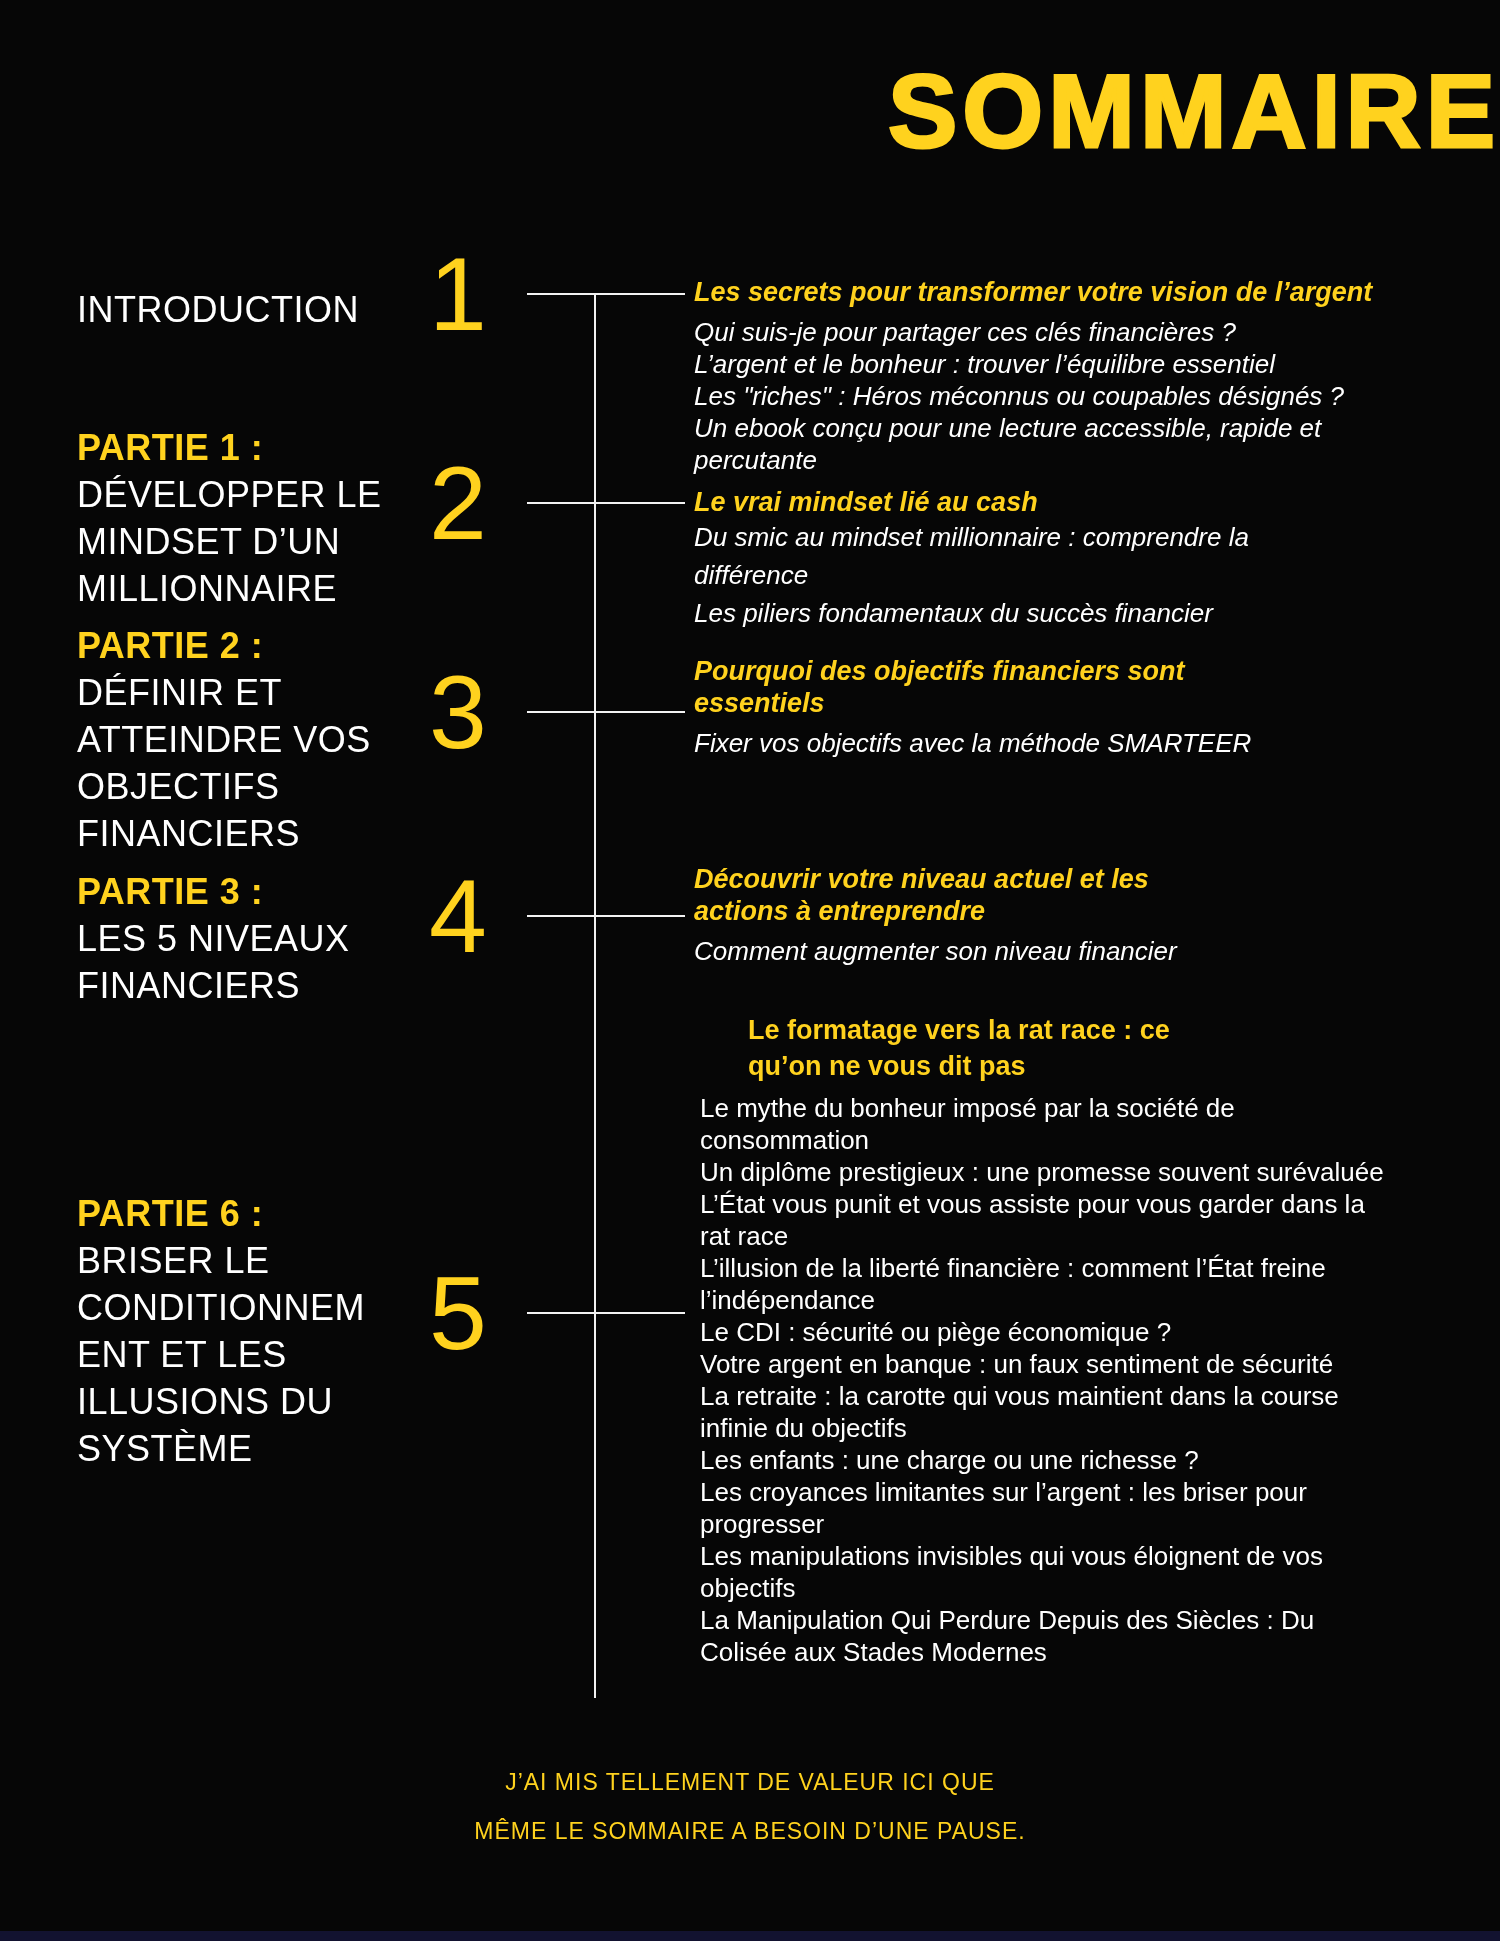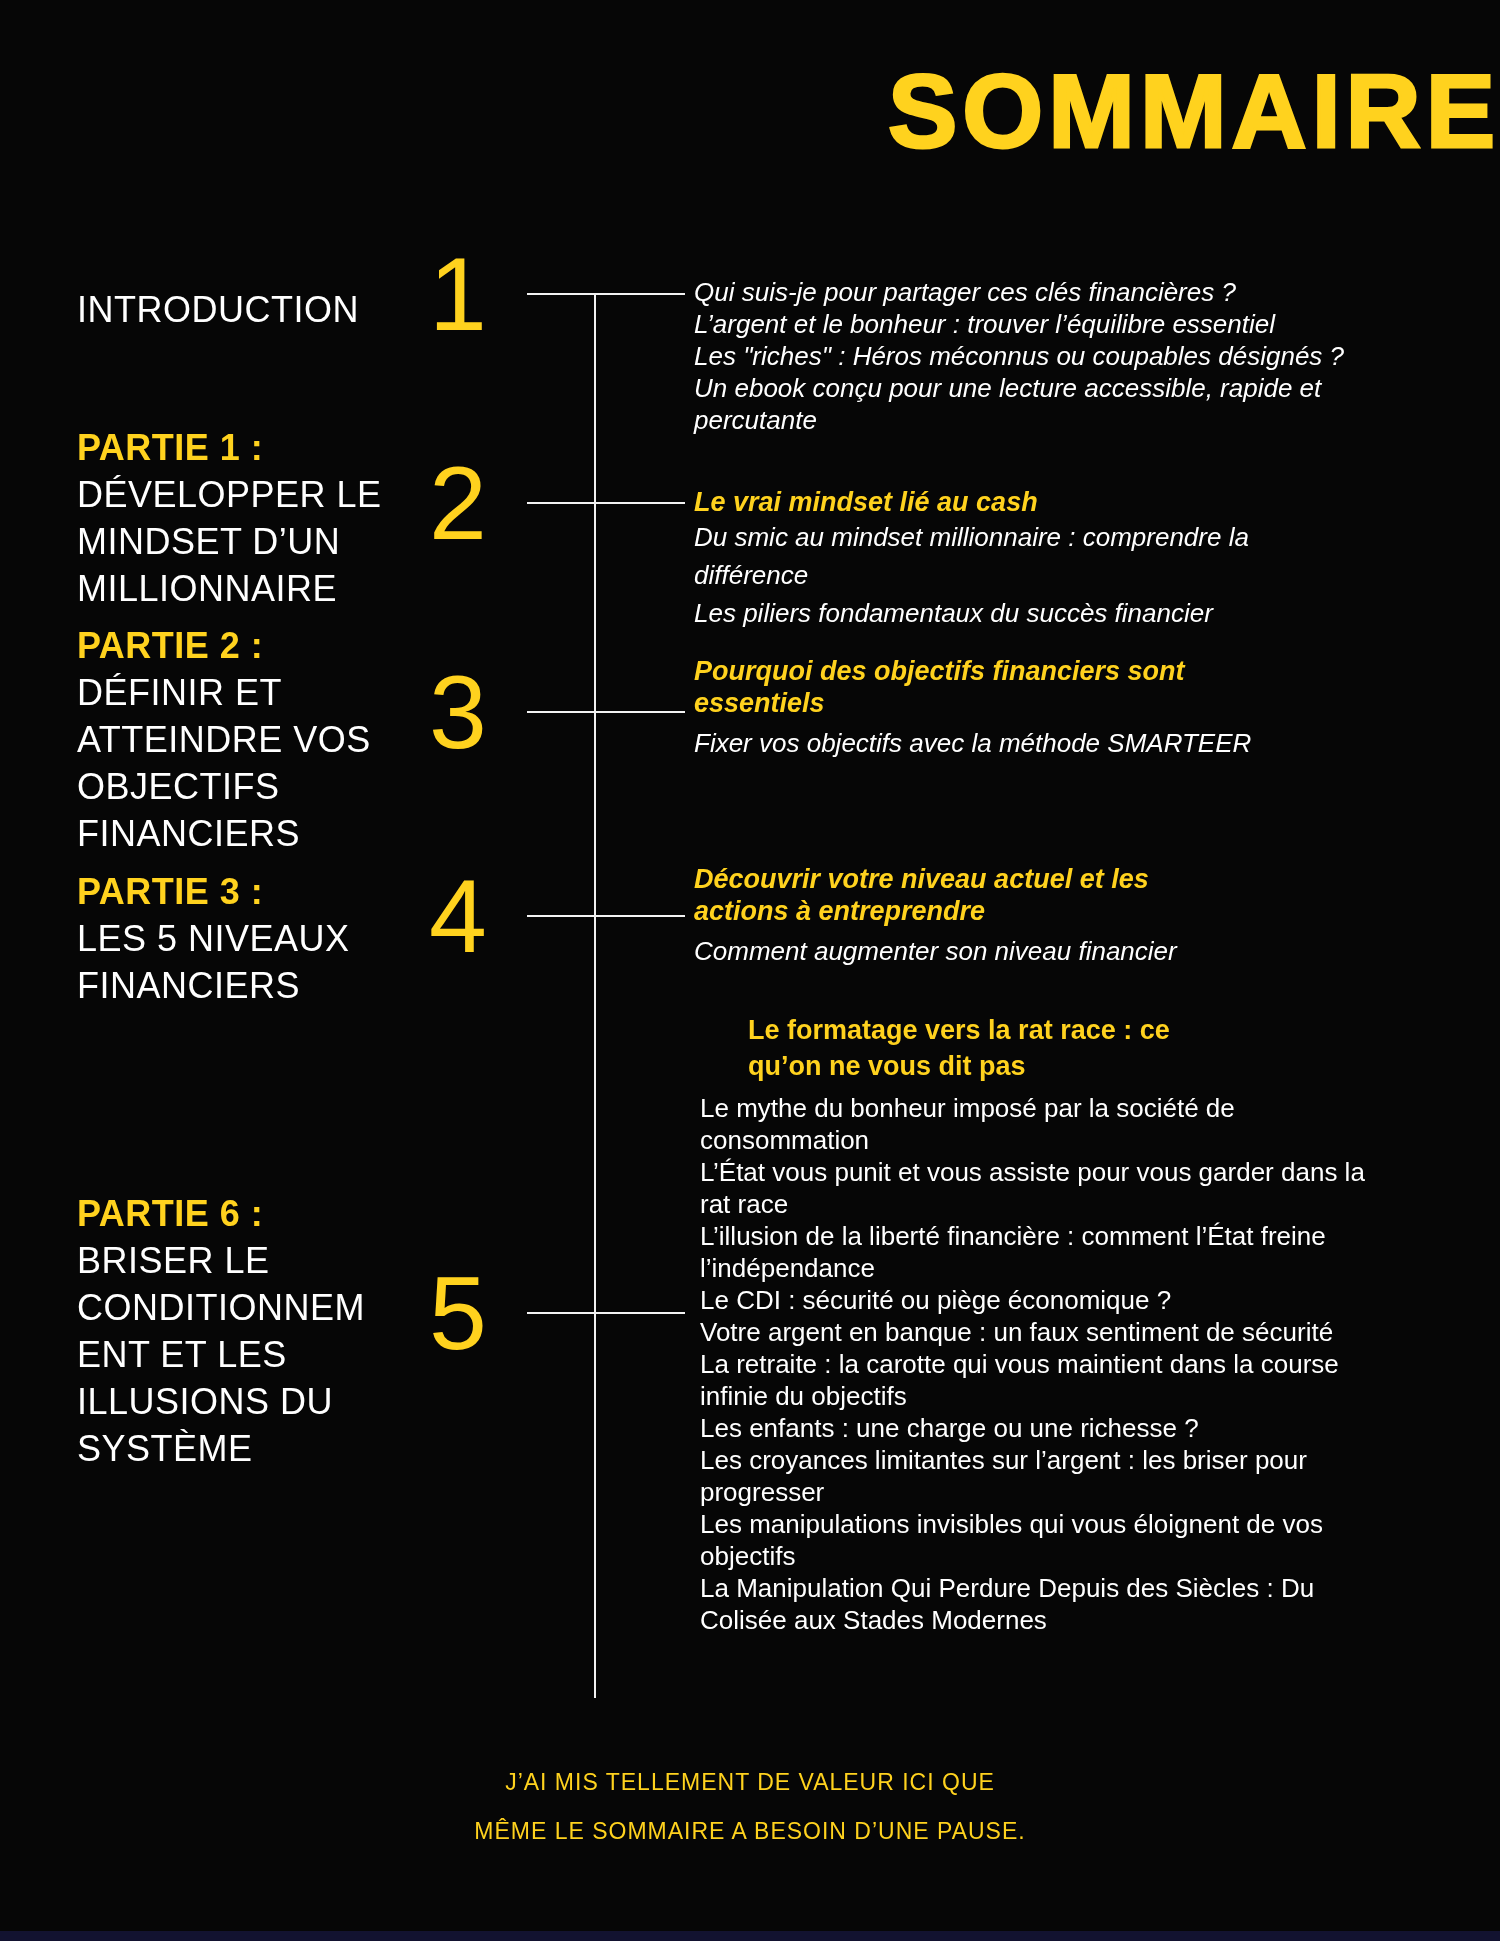--- a/index.html
+++ b/index.html
@@ -123,20 +123,21 @@
     <span class="plabel">PARTIE 3 :</span>
     <div>LES 5 NIVEAUX FINANCIERS</div>
   </div>
 
   <div class="left-block lb-p4">
     <span class="plabel">PARTIE 6 :</span>
     <div>BRISER LE CONDITIONNEMENT ET LES ILLUSIONS DU SYSTÈME</div>
   </div>
 
   <div class="rsec rs1">
+    <div class="rh nowrap">Les secrets pour transformer votre vision de l’argent</div>
     <div class="ritems">
         <div class="ritem">Qui suis-je pour partager ces clés financières ?</div>
         <div class="ritem">L’argent et le bonheur : trouver l’équilibre essentiel</div>
         <div class="ritem">Les "riches" : Héros méconnus ou coupables désignés ?</div>
         <div class="ritem">Un ebook conçu pour une lecture accessible, rapide et percutante</div>
       </div>
   </div>
 
   <div class="rsec rs2">
     <div class="rh nowrap">Le vrai mindset lié au cash</div>
@@ -157,20 +158,21 @@
     <div class="rh">Découvrir votre niveau actuel et les actions à entreprendre</div>
     <div class="ritems">
         <div class="ritem">Comment augmenter son niveau financier</div>
       </div>
   </div>
 
   <div class="rsec rs5">
     <div class="rh">Le formatage vers la rat race : ce qu’on ne vous dit pas</div>
     <div class="ritems">
         <div class="ritem">Le mythe du bonheur imposé par la société de consommation</div>
+        <div class="ritem">Un diplôme prestigieux : une promesse souvent surévaluée</div>
         <div class="ritem">L’État vous punit et vous assiste pour vous garder dans la rat race</div>
         <div class="ritem">L’illusion de la liberté financière : comment l’État freine l’indépendance</div>
         <div class="ritem">Le CDI : sécurité ou piège économique ?</div>
         <div class="ritem">Votre argent en banque : un faux sentiment de sécurité</div>
         <div class="ritem">La retraite : la carotte qui vous maintient dans la course infinie du objectifs</div>
         <div class="ritem">Les enfants : une charge ou une richesse ?</div>
         <div class="ritem">Les croyances limitantes sur l’argent : les briser pour progresser</div>
         <div class="ritem">Les manipulations invisibles qui vous éloignent de vos objectifs</div>
         <div class="ritem">La Manipulation Qui Perdure Depuis des Siècles : Du Colisée aux Stades Modernes</div>
       </div>

